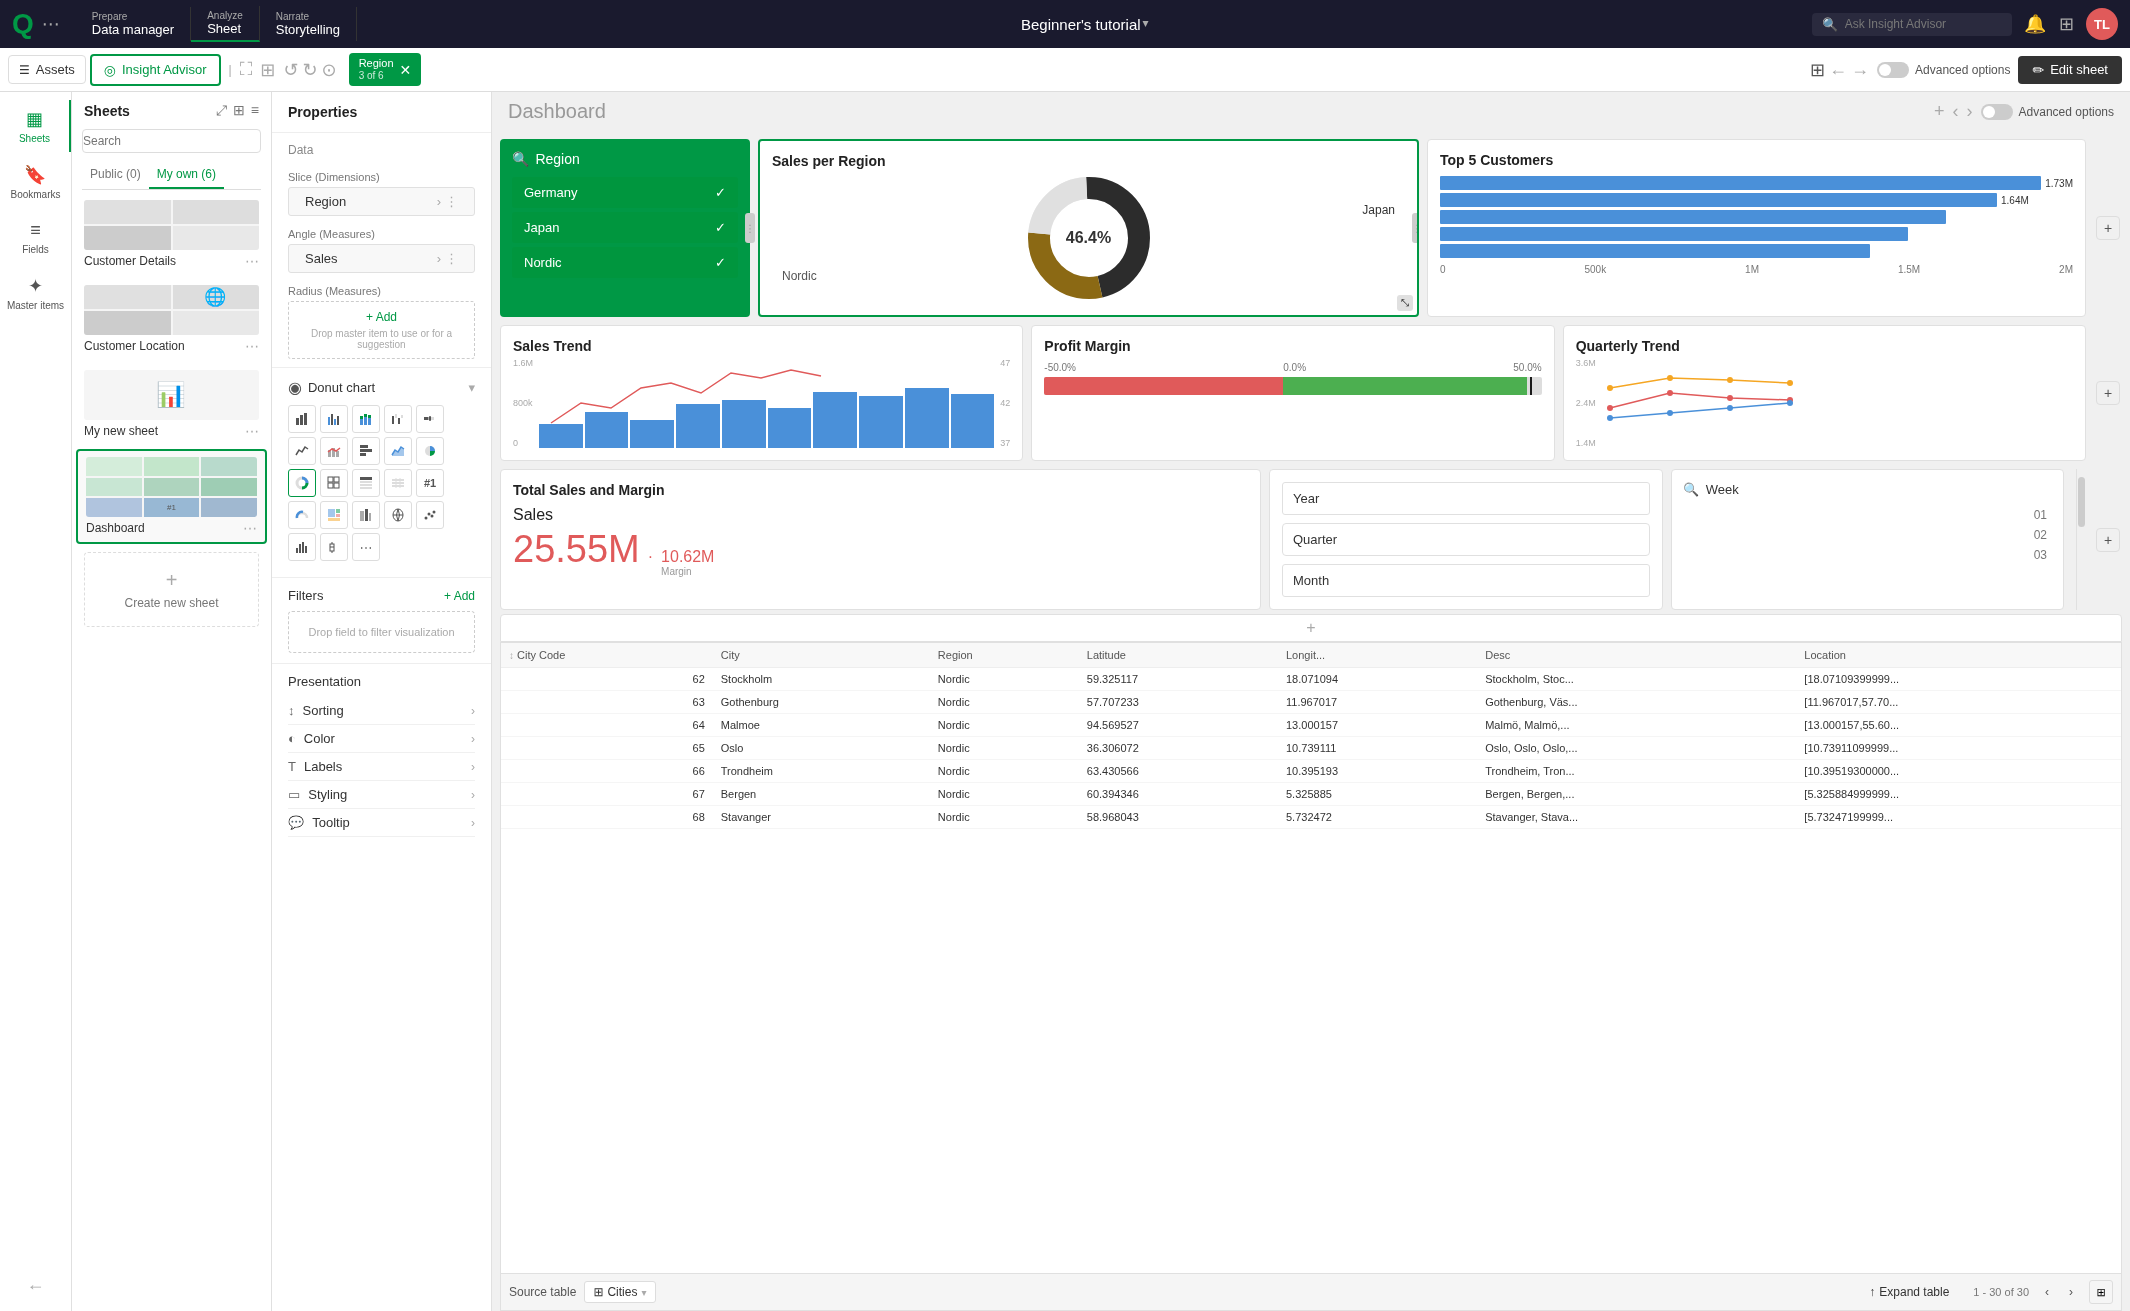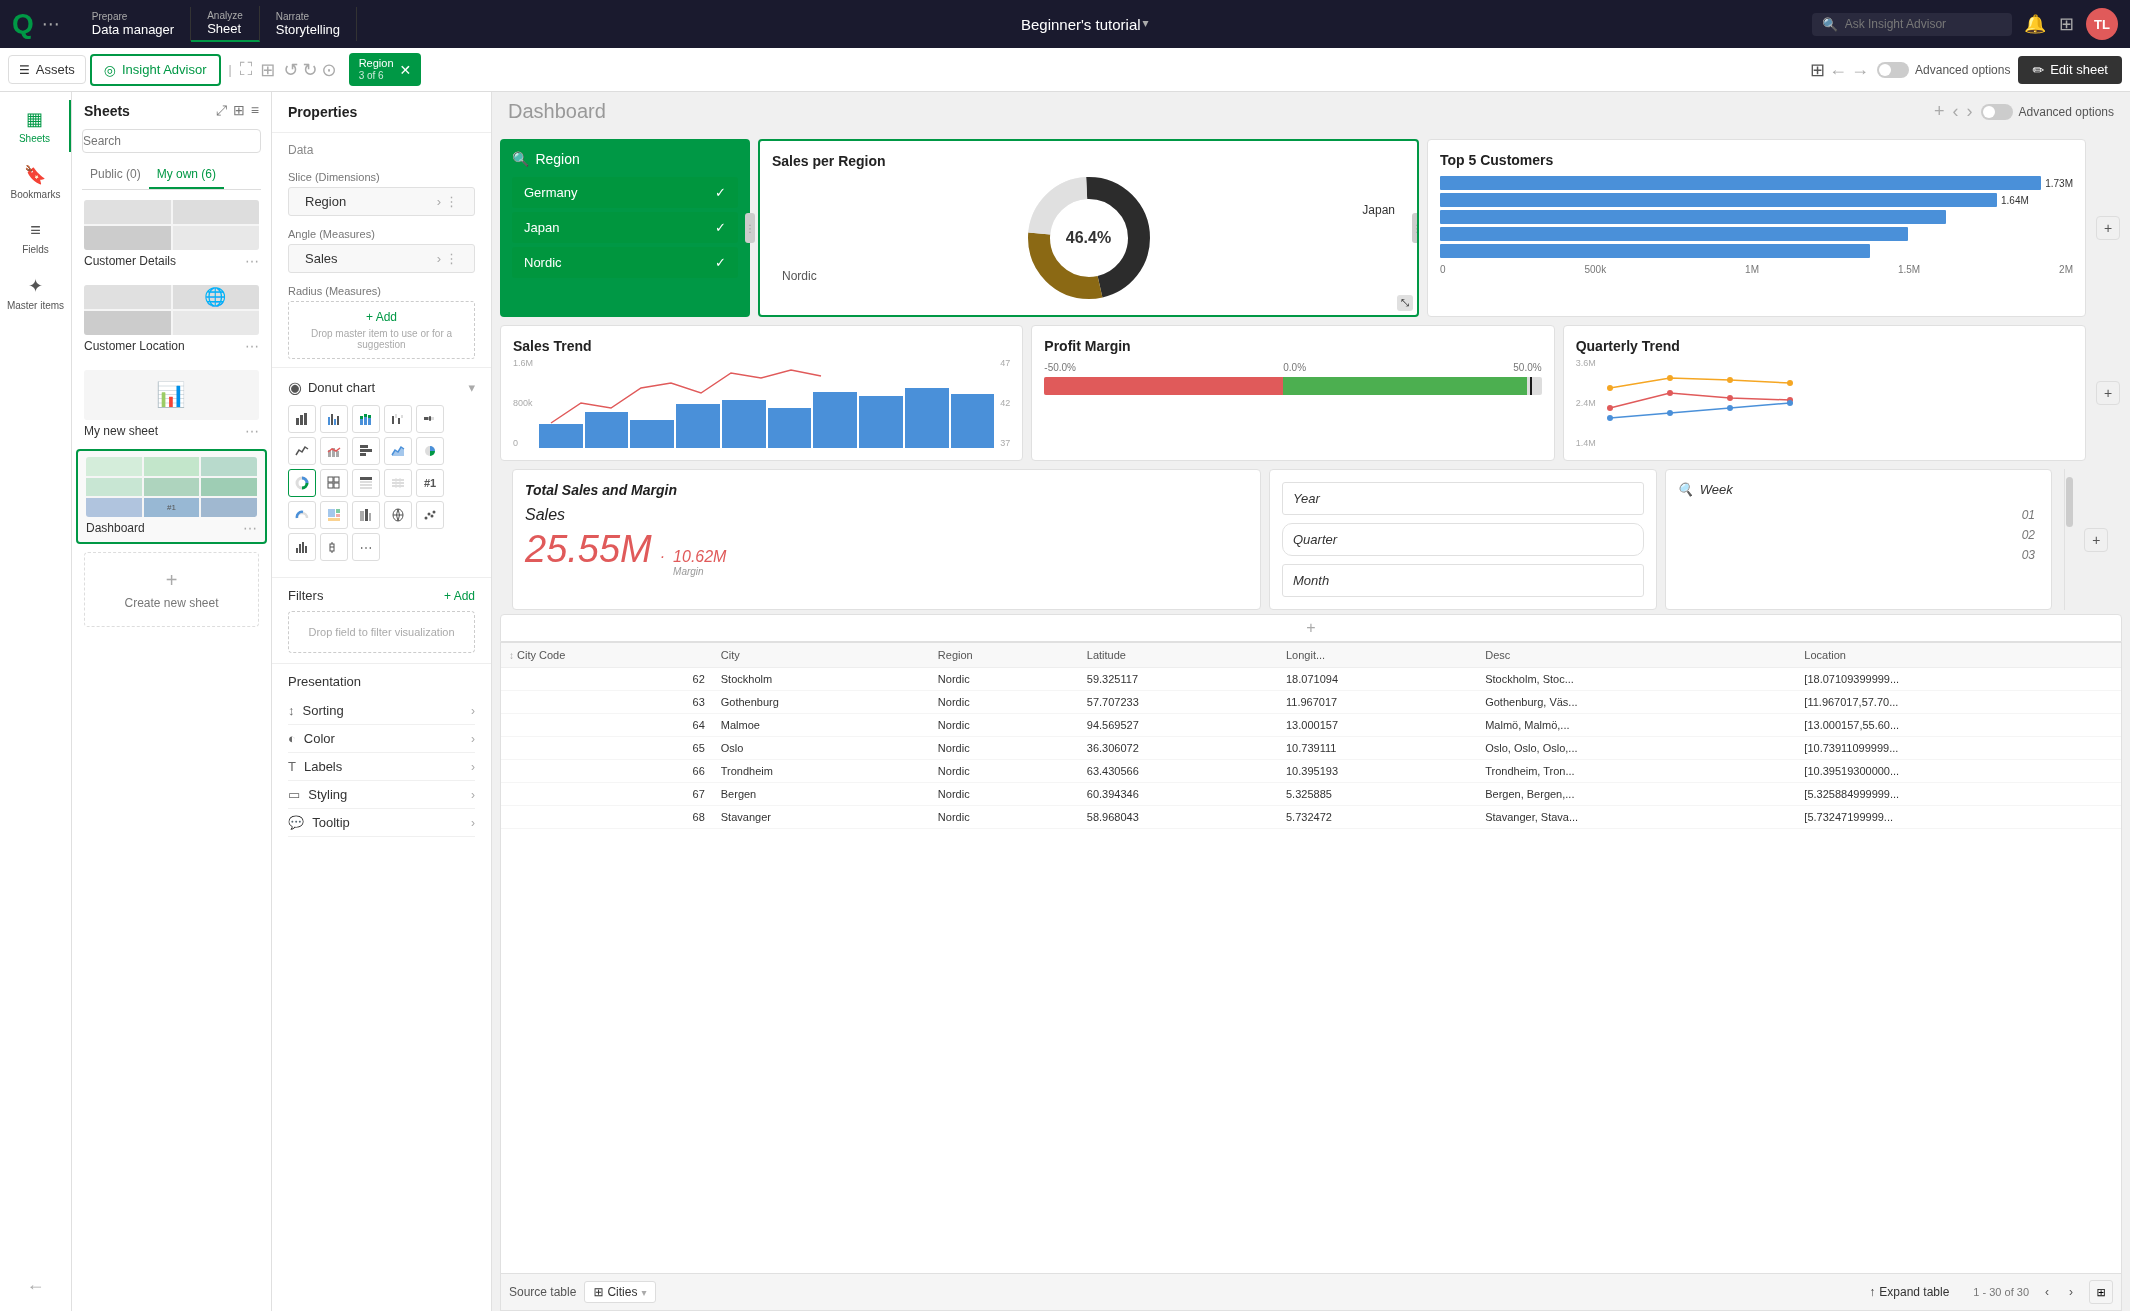--- a/index.html
+++ b/index.html
@@ -730,39 +730,39 @@
               <circle cx="190" cy="45" r="3" fill="#4a90d9"></circle>
             </svg>
           </div>
         </div>
 
         <div style="display:flex;flex-direction:column;justify-content:center;align-items:center;width:28px;">
           <div class="plus-btn">+</div>
         </div>
       </div>
 
-      <div class="charts-row" style="padding:8px 20px 0;font-style:italic;">
+      <div class="charts-row" style="padding:8px 8px 0;">
 
         <div class="chart-box" style="flex:2;">
           <div style="font-size:14px;font-weight:600;color:#222;margin-bottom:8px;">Total Sales and Margin</div>
           <div style="font-size:16px;font-weight:500;color:#222;margin-bottom:4px;">Sales</div>
           <div style="display:flex;align-items:baseline;gap:8px;">
             <span style="font-size:38px;color:#e05a5a;font-weight:300;">25.55M</span>
             <span style="font-size:16px;color:#e05a5a;">·</span>
             <div style="display:flex;flex-direction:column;">
               <span style="font-size:16px;color:#e05a5a;">10.62M</span>
               <span style="font-size:10px;color:#999;">Margin</span>
             </div>
           </div>
         </div>
 
         <div class="chart-box" style="flex:1;">
           <div style="display:flex;flex-direction:column;gap:8px;">
             <div style="border:1px solid #e0e0e0;border-radius:3px;padding:8px 10px;font-size:13px;color:#333;cursor:pointer;">Year</div>
-            <div style="border:1px solid #e0e0e0;border-radius:10px;padding:8px 10px;font-size:13px;color:#333;cursor:pointer;">Quarter</div>
+            <div style="border:1px solid #e0e0e0;border-radius:4px;padding:8px 10px;font-size:13px;color:#333;cursor:pointer;">Quarter</div>
             <div style="border:1px solid #e0e0e0;border-radius:3px;padding:8px 10px;font-size:13px;color:#333;cursor:pointer;">Month</div>
           </div>
         </div>
 
         <div class="chart-box" style="flex:1;">
           <div style="display:flex;align-items:center;gap:6px;margin-bottom:8px;">
             <span style="font-size:13px;color:#aaa;">🔍</span>
             <span style="font-size:13px;color:#333;font-weight:500;">Week</span>
           </div>
           <div>

